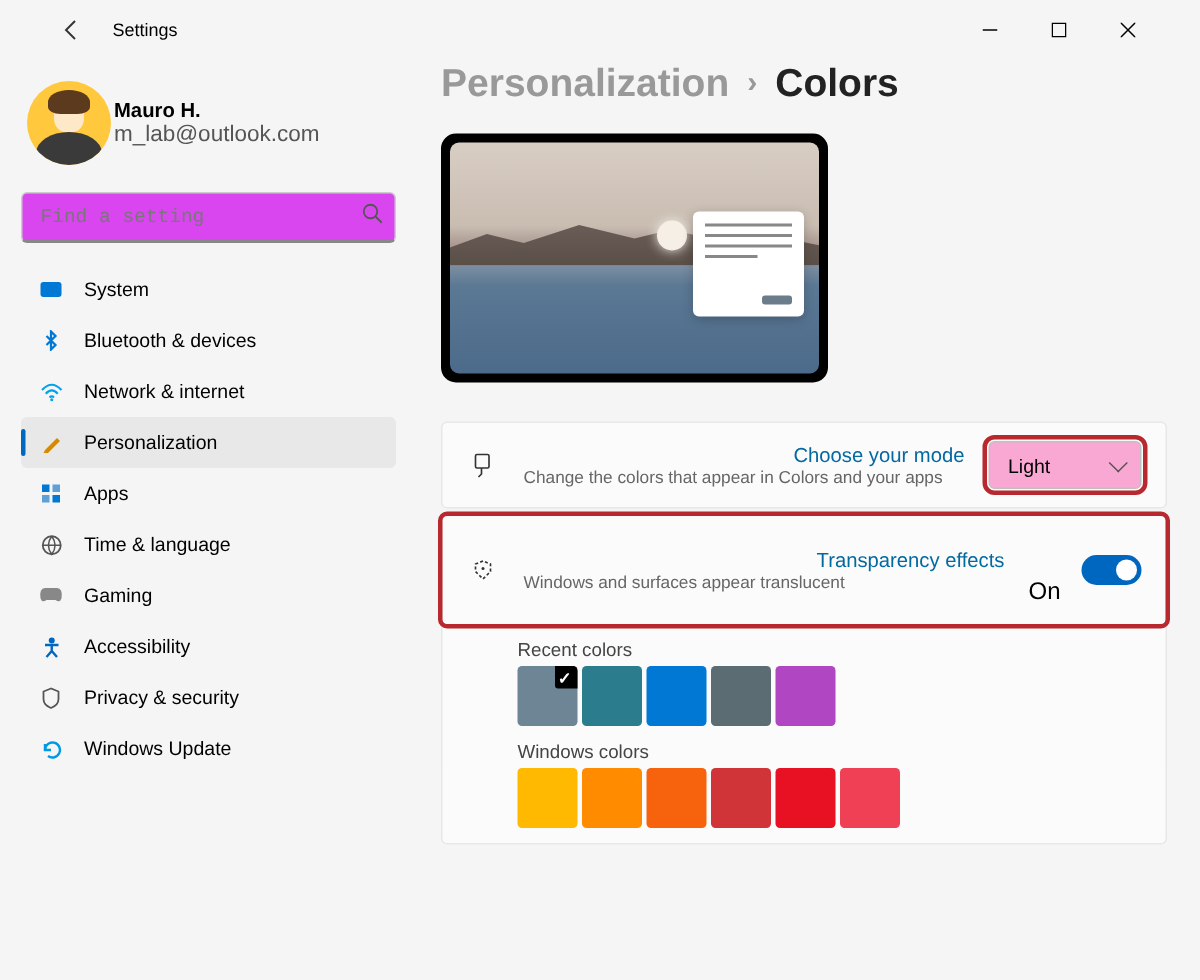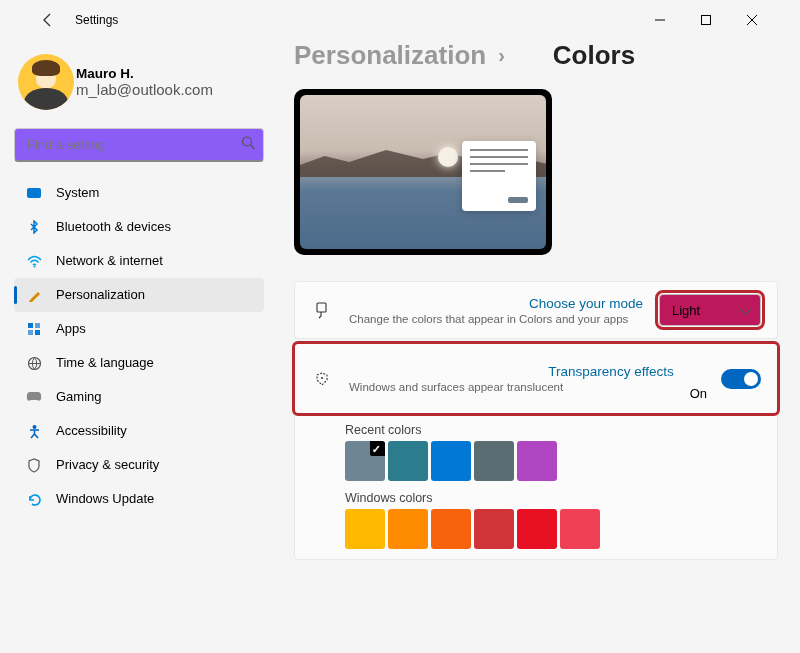--- a/index.html
+++ b/index.html
@@ -17,57 +17,57 @@
   .sidebar { width: 280px; padding: 10px 16px 10px 14px; flex-shrink: 0; }
   .profile { display: flex; align-items: center; gap: 2px; padding: 4px 4px 18px 4px; }
   .avatar { width: 56px; height: 56px; border-radius: 50%; background: #ffc83d; display: flex; align-items: center; justify-content: center; position: relative; overflow: hidden; }
   .avatar .head { width: 20px; height: 22px; background: #fde9c8; border-radius: 50% 50% 40% 40%; margin-top: -10px; }
   .avatar .hair { position: absolute; top: 6px; width: 28px; height: 16px; background: #5c3a1e; border-radius: 50% 50% 30% 30%; }
   .avatar .body { position: absolute; bottom: -6px; width: 44px; height: 28px; background: #3a3a3a; border-radius: 50% 50% 0 0; }
   .profile-name { font-size: 13.5px; font-weight: 600; }
   .profile-email { font-size: 15px; color: #555; }
   
   .search-box { position: relative; margin-bottom: 14px; }
-  .search-input { width: 100%; height: 34px; padding: 0 34px 0 12px; border: 1px solid #ccc; background: #8b5cf6; font-size: 13px; border-bottom: 2px solid #888; border-radius: 4px; }
+  .search-input { width: 100%; height: 34px; padding: 0 34px 0 12px; border: 1px solid #ccc; background: #d946ef; font-size: 13px; border-bottom: 2px solid #888; border-radius: 4px; font-family: Liberation Mono, monospace; }
   .search-input::placeholder { color: #777; }
   .search-icon-wrap { position: absolute; right: 8px; top: 50%; transform: translateY(-50%); }
   
   .nav-list { list-style: none; }
   .nav-item { display: flex; align-items: flex-start; gap: 14px; padding: 9px 10px 9px 12px; border-radius: 4px; font-size: 13px; cursor: pointer; position: relative; }
   .nav-item.active { background: #e8e8e8; }
   .nav-item.active::before { content: ""; position: absolute; left: 0; top: 8px; bottom: 8px; width: 3px; background: #0067c0; border-radius: 2px; }
   .nav-icon { width: 16px; height: 16px; display: flex; align-items: center; justify-content: center; flex-shrink: 0; }
   .ic-box { width: 14px; height: 10px; border-radius: 2px; }
   
   .main { flex: 1; padding: 0 22px 0 14px; overflow-y: auto; }
   .breadcrumb { display: flex; align-items: center; gap: 12px; font-size: 26px; font-weight: 600; color: #999; margin-bottom: 18px; }
   .breadcrumb .chev { font-size: 20px; color: #999; }
-  .breadcrumb .current { color: #222; margin-left: 36px; }
+  .breadcrumb .current { color: #222; }
   
   .preview-card { width: 258px; height: 166px; background: #000; border-radius: 10px; padding: 6px; margin-bottom: 26px; }
   .preview-inner { width: 100%; height: 100%; border-radius: 6px; background: linear-gradient(180deg, #d9cec4 0%, #c9bdb2 36%, #a4928a 46%, #7a8da0 54%, #5b7894 62%, #4c6b8a 100%); position: relative; overflow: hidden; }
   .sun { position: absolute; top: 52px; left: 138px; width: 20px; height: 20px; background: #f5efe6; border-radius: 50%; box-shadow: 0 0 8px #f5efe6; }
   .mountains { position: absolute; top: 52px; left: 0; right: 0; height: 30px; background: linear-gradient(180deg, #6b5d58 0%, #5a5048 100%); clip-path: polygon(0 60%, 10% 30%, 20% 50%, 35% 10%, 50% 40%, 60% 20%, 75% 50%, 85% 30%, 100% 55%, 100% 100%, 0 100%); }
   .preview-popup { position: absolute; right: 10px; top: 46px; width: 74px; height: 70px; background: #fff; border-radius: 4px; padding: 8px; box-shadow: 0 2px 8px rgba(0,0,0,0.2); }
   .preview-popup .line { height: 2px; background: #888; margin-bottom: 5px; }
   .preview-popup .btn { position: absolute; bottom: 8px; right: 8px; width: 20px; height: 6px; background: #6b7d8a; border-radius: 2px; }
   
   .setting-row { background: #fbfbfb; border: 1px solid #e8e8e8; border-radius: 4px; padding: 12px 16px; margin-bottom: 4px; display: flex; align-items: center; gap: 16px; }
   .setting-row.hl { outline: 3px solid #b8282f; outline-offset: -1px; }
   .row-icon { width: 22px; flex-shrink: 0; display: flex; align-items: center; justify-content: center; }
   .row-text { flex: 1; }
   .row-title { font-size: 13.5px; color: #0369a1; text-align: right; }
   .row-sub { font-size: 11.5px; color: #666; margin-top: 2px; }
   .row-ctrl { display: flex; align-items: center; gap: 10px; }
   
-  .dropdown { height: 32px; padding: 0 30px 0 12px; border: 1px solid #c0c0c0; background: #be185d; border-radius: 4px; font-size: 13px; display: flex; align-items: center; position: relative; min-width: 102px; cursor: pointer; }
+  .dropdown { height: 32px; padding: 0 30px 0 12px; border: 1px solid #c0c0c0; background: #f9a8d4; border-radius: 4px; font-size: 13px; display: flex; align-items: center; position: relative; min-width: 102px; cursor: pointer; }
   .dropdown::after { content: ""; position: absolute; right: 10px; top: 50%; width: 8px; height: 8px; border-right: 1.2px solid #555; border-bottom: 1.2px solid #555; transform: translateY(-65%) rotate(45deg); }
   .dropdown.hl2 { outline: 3px solid #b8282f; outline-offset: 1px; }
   
-  .toggle-label { font-size: 13px; margin-right: 4px; margin-top: 30px; }
+  .toggle-label { font-size: 16px; margin-right: 4px; margin-top: 30px; }
   .toggle { width: 40px; height: 20px; border-radius: 20px; background: #0067c0; position: relative; cursor: pointer; }
   .toggle::after { content: ""; position: absolute; right: 3px; top: 3px; width: 14px; height: 14px; background: #fff; border-radius: 50%; }
   
   .expand-btn { width: 32px; height: 32px; display: flex; align-items: center; justify-content: center; cursor: pointer; }
   .expand-btn .chv { width: 9px; height: 9px; border-right: 1.3px solid #333; border-bottom: 1.3px solid #333; transform: rotate(-135deg); margin-top: 4px; }
   
   .colors-panel { background: #fbfbfb; border: 1px solid #e8e8e8; border-radius: 0 0 4px 4px; padding: 8px 16px 0 50px; margin-top: -4px; }
   .colors-label { font-size: 12.5px; color: #444; margin-bottom: 4px; }
   .color-row { display: flex; flex-wrap: wrap; gap: 3px; margin-bottom: 10px; }
   .swatch { width: 40px; height: 40px; border-radius: 3px; position: relative; cursor: pointer; }

